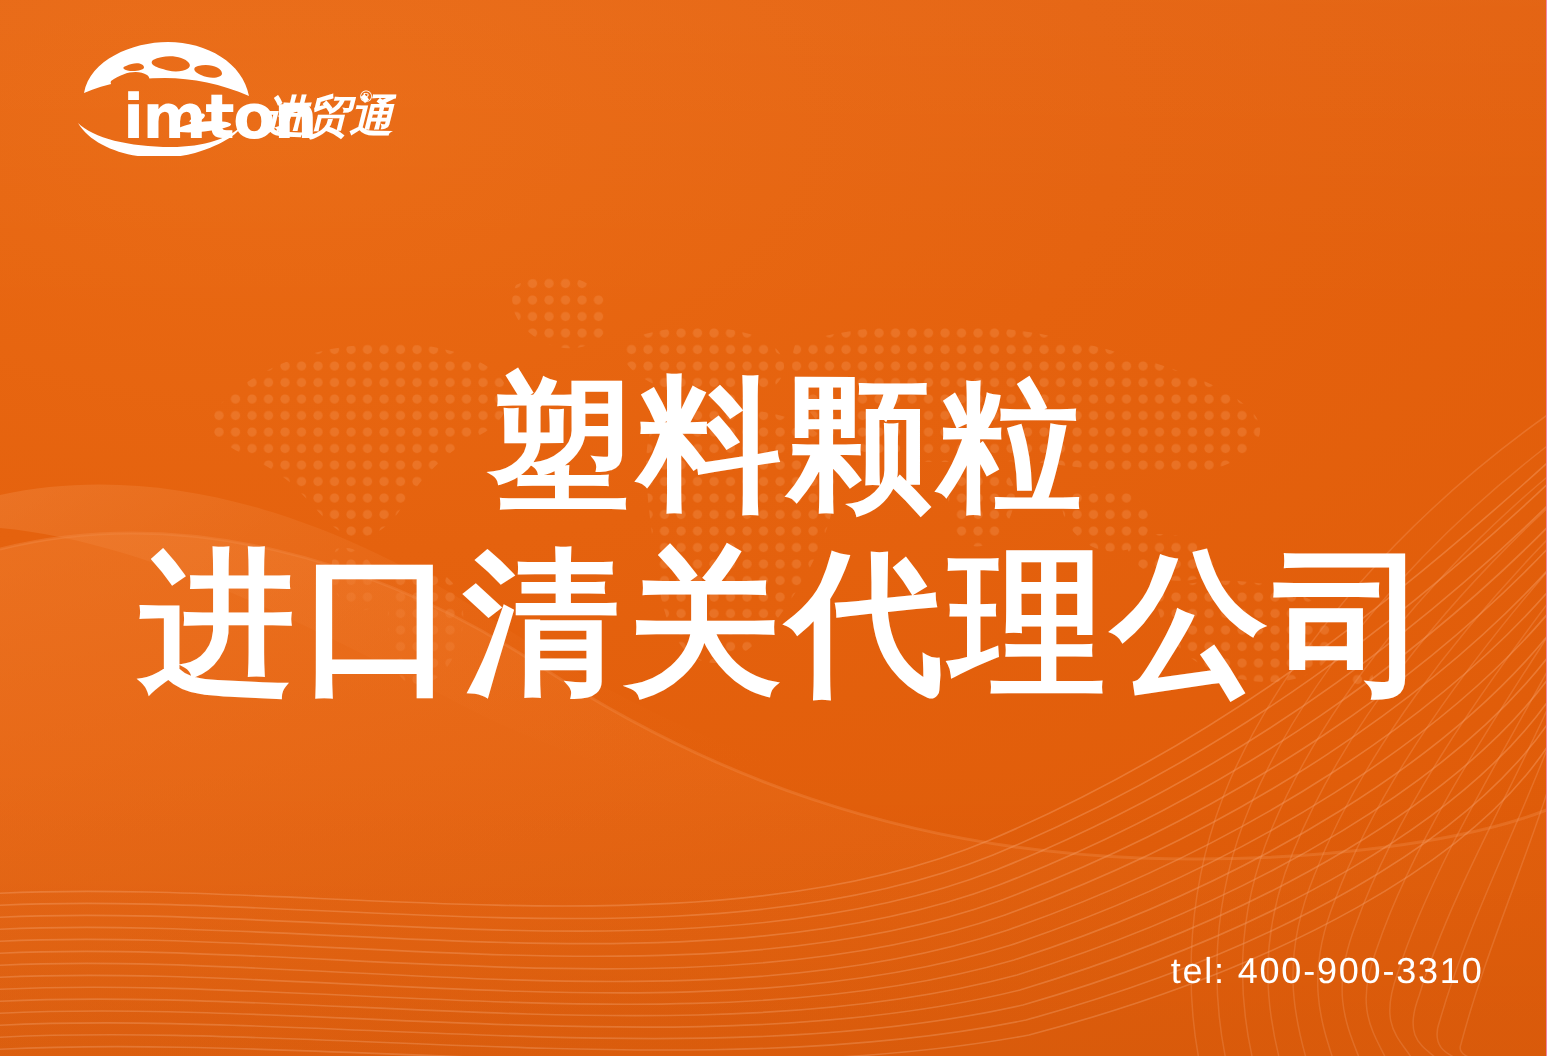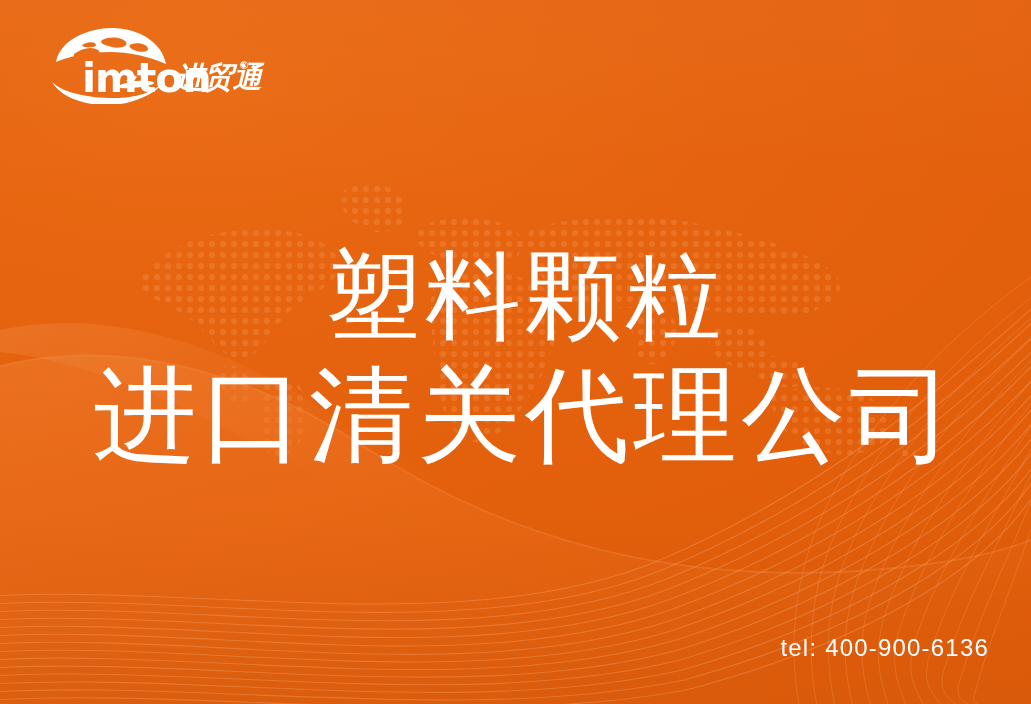--- a/index.html
+++ b/index.html
@@ -56,21 +56,21 @@
 
   
   .headline{
     position:absolute;left:0;top:238px;width:1031px;
     text-align:center;
     color:#ffffff;
   }
   .hl-line{
     display:block;color:#ffffff;white-space:nowrap;
     font-family:"DejaVu Sans","Liberation Sans",sans-serif;
-    font-weight:400;
+    font-weight:700;
     margin-left:15px;
   }
   .hl-1{
     font-size:96px;line-height:116px;letter-spacing:4px;
     text-indent:4px;
   }
   .hl-2{
     font-size:104px;line-height:122px;letter-spacing:4px;
     text-indent:4px;
     text-align:center;
@@ -232,15 +232,15 @@
     <div class="logo-word">imton</div>
     <div class="logo-cn">进贸通</div>
     <div class="logo-reg">®</div>
   </div>
 
   <div class="headline">
     <span class="hl-line hl-1">塑料颗粒</span>
     <span class="hl-line hl-2">进口清关代理公司</span>
   </div>
 
-  <div class="tel">tel: 400-900-6136</div>
+  <div class="tel">tel: 400-900-3310</div>
 
 </div>
 
 </body></html>

